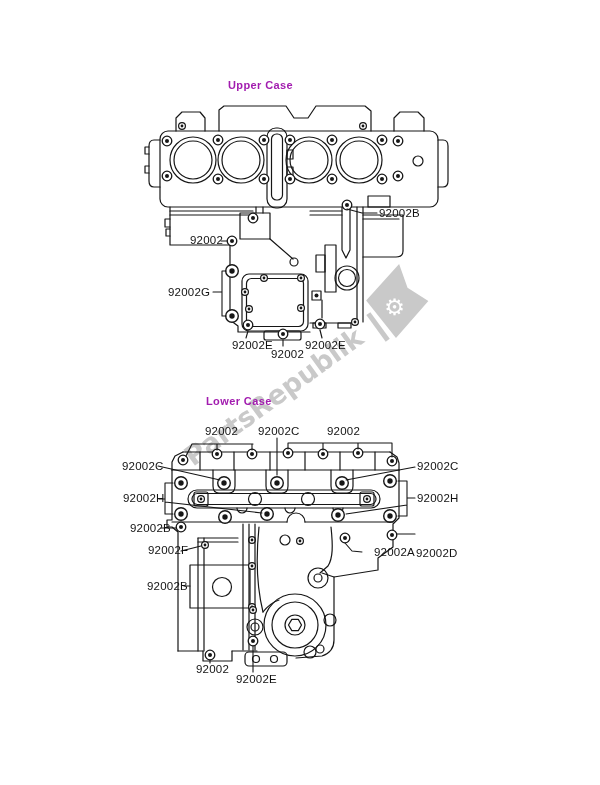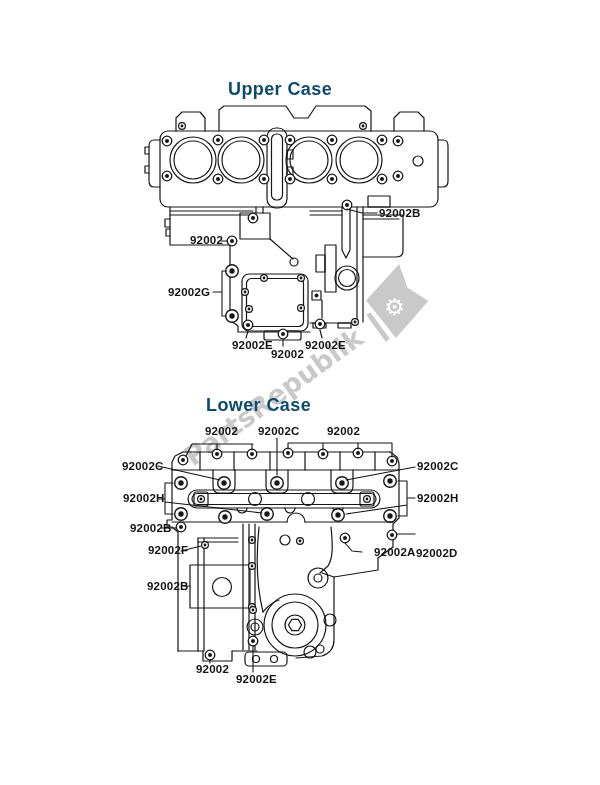--- a/index.html
+++ b/index.html
@@ -1,21 +1,21 @@
 <!DOCTYPE html>
 <html><head>
 <meta charset="utf-8">
 <style>
   html,body{margin:0;padding:0;background:#ffffff;}
   .page{position:relative;width:600px;height:785px;background:#ffffff;overflow:hidden;
         font-family:"Liberation Sans",sans-serif;}
   .page svg{position:absolute;left:0;top:0;}
-  .lbl{position:absolute;font-size:11.5px;font-weight:bold;color:#121212;
+  .lbl{position:absolute;font-size:11.5px;font-weight:normal;color:#121212;
        letter-spacing:.2px;white-space:nowrap;line-height:1;}
-  .ttl{position:absolute;font-size:18px;font-weight:bold;color:#0c4a6e;
+  .ttl{position:absolute;font-size:11px;font-weight:bold;color:#a21caf;
        letter-spacing:.4px;white-space:nowrap;line-height:1;}
 </style>
 </head>
 <body>
 
 <div class="page">
 
 <svg width="600" height="785" viewBox="0 0 600 785">
   <defs>
     <g id="bolt">

